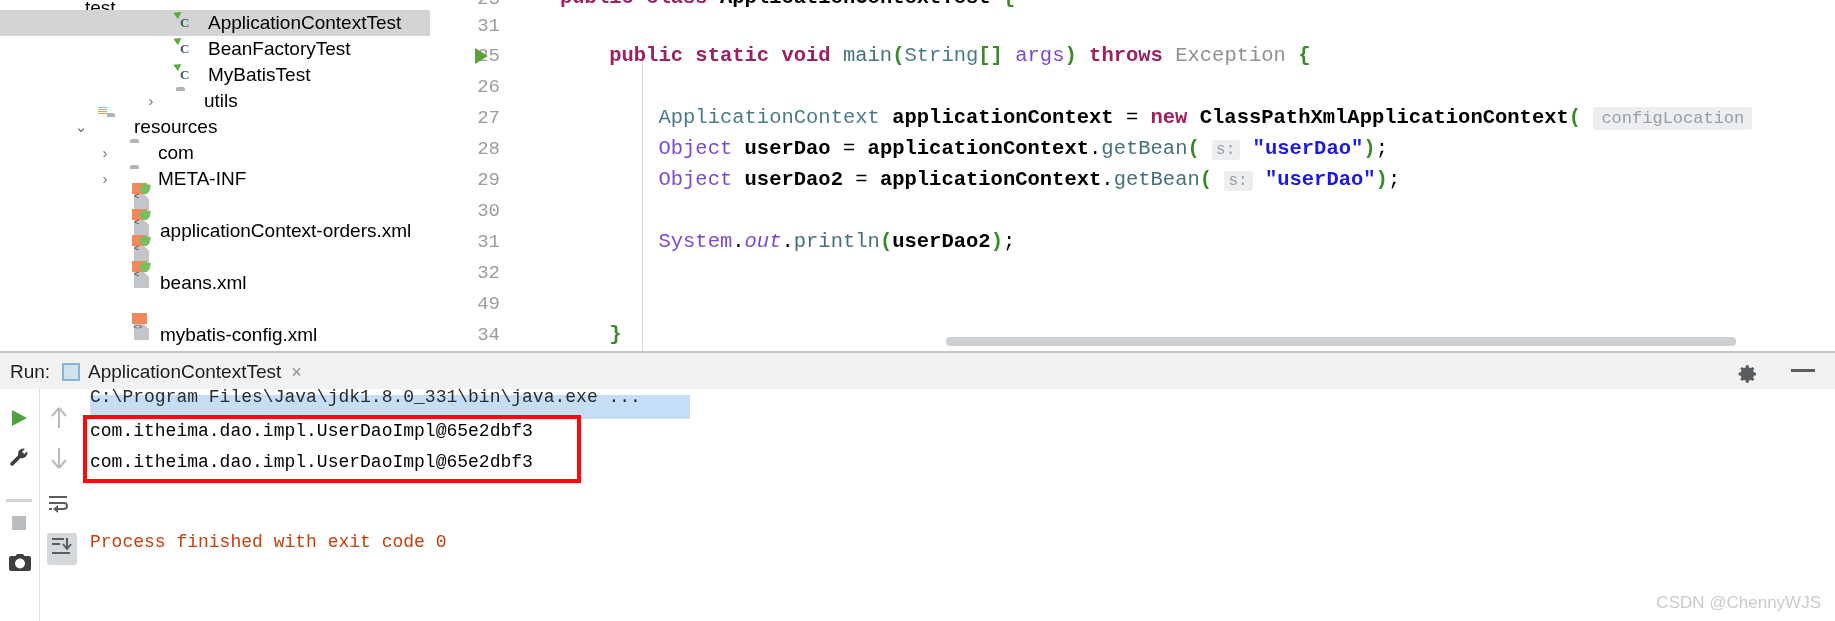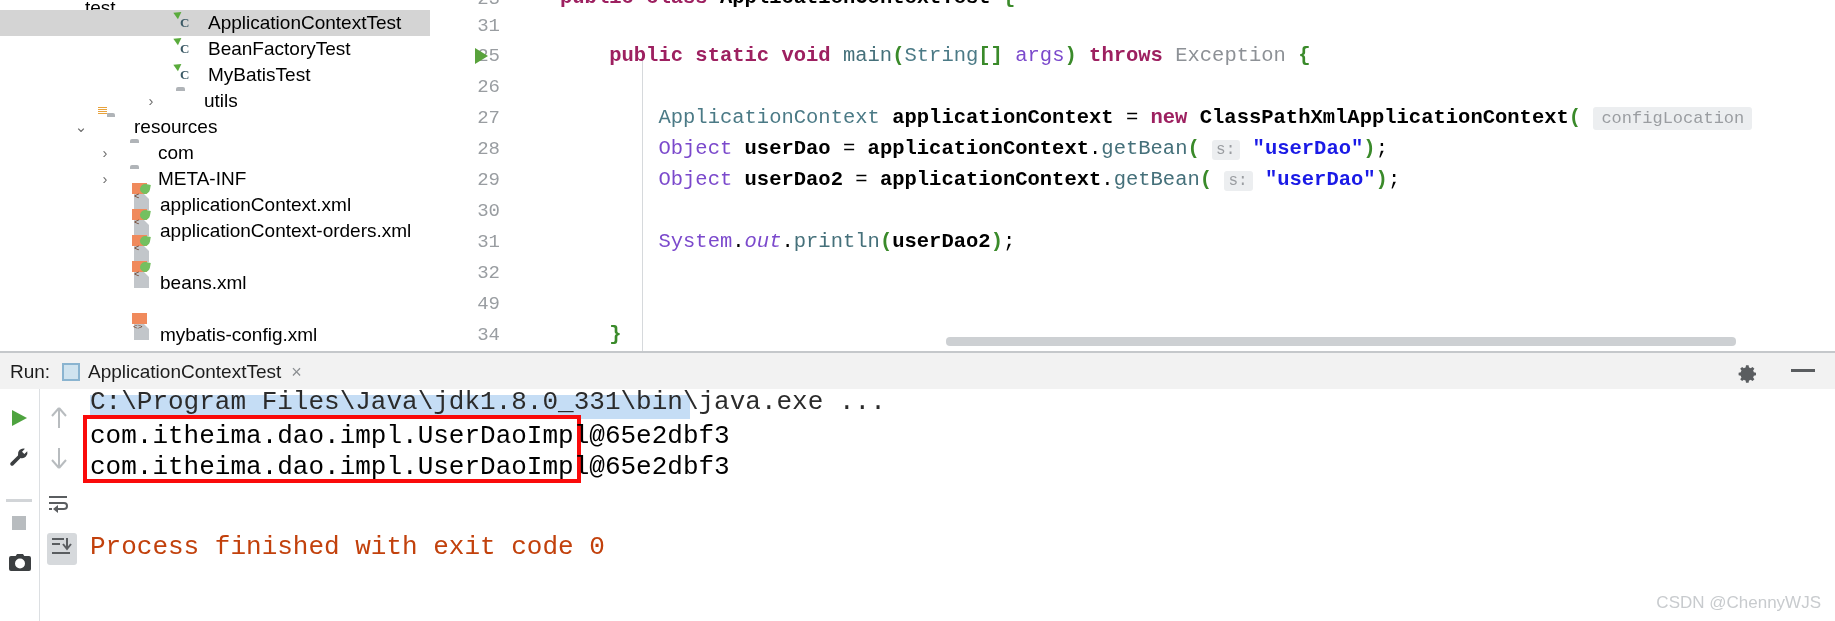--- a/index.html
+++ b/index.html
@@ -113,21 +113,21 @@
   #run-left-toolbar { position:absolute; left:0; top:38px; width:38px; height:232px; background:#fff; }
   .ltool { position:absolute; left:8px; }
   #tool-sep { position:absolute; left:6px; top:110px; width:26px; height:3px; background:#d2d5d8; }
 
   #run-second-toolbar { position:absolute; left:39px; top:38px; width:38px; height:232px; background:#fff;
                         border-left:1px solid #dcdfe2; }
   .stool { position:absolute; left:7px; color:#b8bcbf; }
 
   #console { position:absolute; left:78px; top:38px; width:1757px; height:232px; background:#ffffff; overflow:hidden; }
   .cout { position:absolute; left:12px; white-space:pre;
-          font-family:"Liberation Mono", monospace; font-size:26px; }
+          font-family:"Liberation Mono", monospace; font-size:18px; }
   .cmd { color:#2b2b2b; }
   #cmd-highlight { position:absolute; left:12px; top:6px; height:24px; background:#c5ddf5; }
   #redbox { position:absolute; left:5px; top:26px; width:498px; height:68px; border:4px solid #fa0a0a; }
   .outline { color:#000000; font-weight:normal; }
   #finished { color:#c2410c; }
 
   #watermark { position:absolute; right:14px; bottom:8px; font-size:17px; color:#c8cbce;
                font-family:"Liberation Sans", sans-serif; }
 </style>
 </head>
@@ -201,21 +201,20 @@
         </span>
         <span class="tlabel">META-INF</span>
       </div>
 
       <div class="trow" style="position:absolute;left:0;top:192px;width:430px;padding-left:132px;">
         <span class="ticon">
           <span class="ic-xml"><span class="pg"></span><span class="bdg">
                 <span class="lt">&lt;</span>
               </span><span class="leaf"></span></span>
         </span>
-        <span class="tlabel">applicationContext.xml</span>
       </div>
 
       <div class="trow" style="position:absolute;left:0;top:218px;width:430px;padding-left:132px;">
         <span class="ticon">
           <span class="ic-xml"><span class="pg"></span><span class="bdg">
                 <span class="lt">&lt;</span>
               </span><span class="leaf"></span></span>
         </span>
         <span class="tlabel">applicationContext-orders.xml</span>
       </div>

